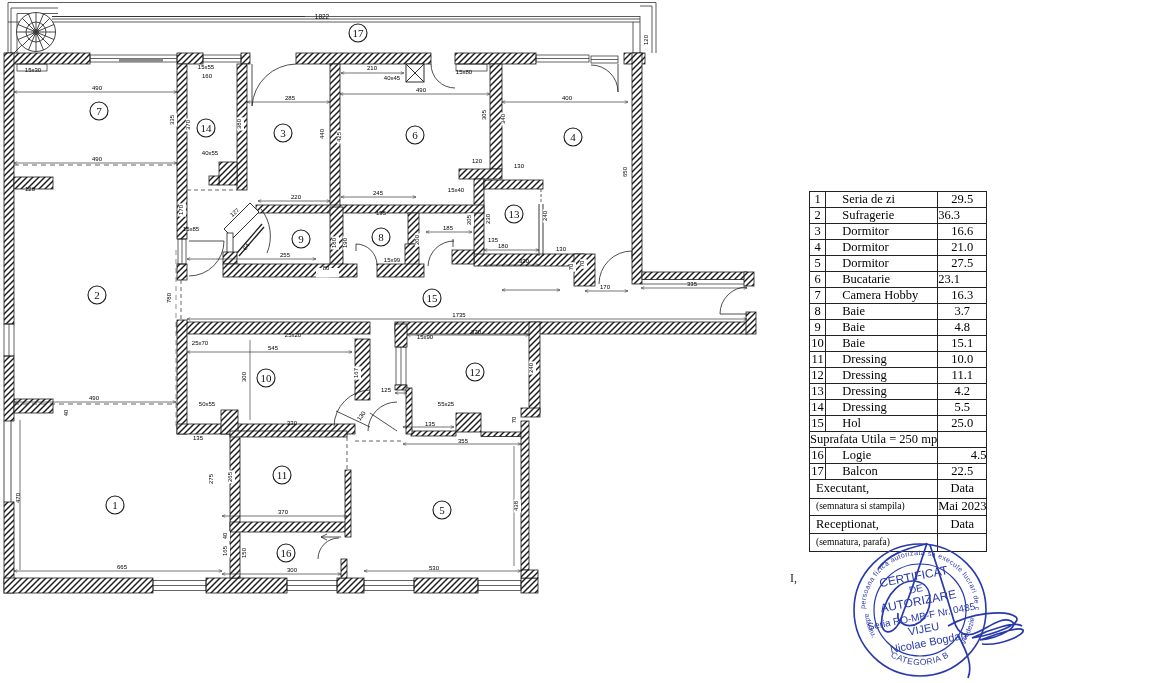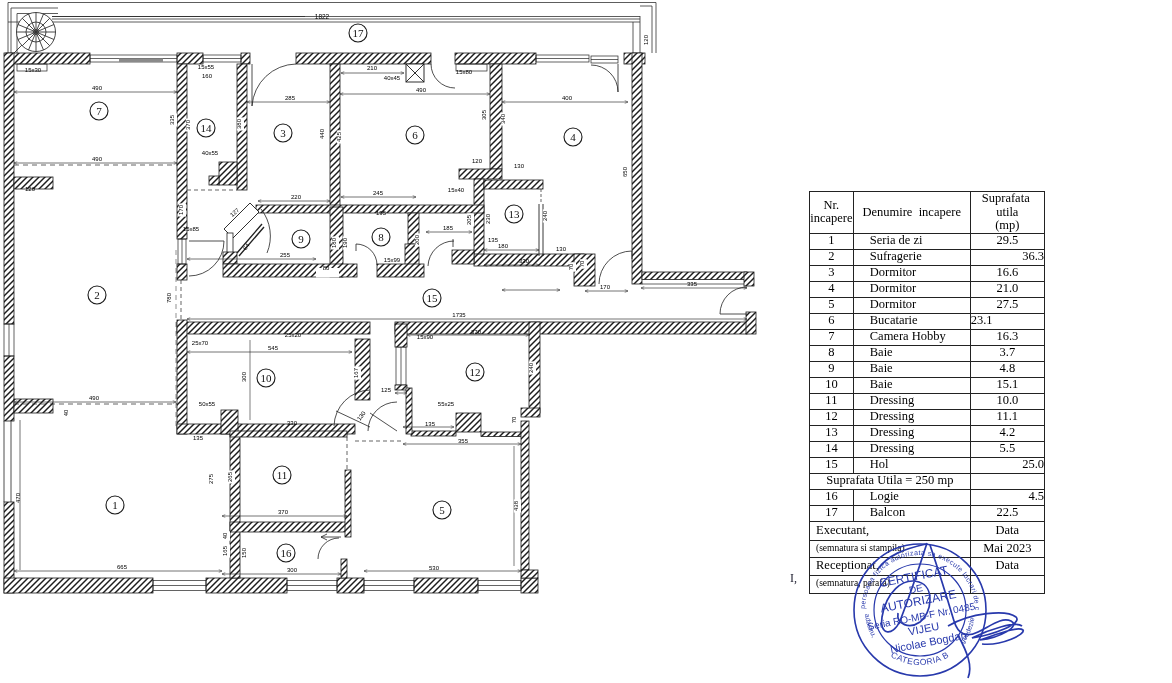--- a/index.html
+++ b/index.html
@@ -1,14 +1,14 @@
 <!DOCTYPE html>
 <html><head><meta charset="utf-8"><style>
 html,body{margin:0;padding:0;background:#fff;}
-#wrap{position:relative;width:1045px;height:683px;overflow:hidden;background:#fff;}
+#wrap{position:relative;width:1172px;height:683px;overflow:hidden;background:#fff;}
 #plan{position:absolute;left:0;top:0;}
 #tbl{position:absolute;left:809px;top:191px;}
 table{border-collapse:collapse;font-family:"Liberation Serif",serif;color:#000;}
 td{border:1px solid #222;padding:0;font-size:12.5px;height:15px;line-height:13.5px;}
 #stamp{position:absolute;left:830px;top:525px;}
 </style></head><body>
 <div id="wrap">
 <svg id="plan" width="800" height="683" xmlns="http://www.w3.org/2000/svg">
 <defs>
         <pattern id="hx" width="6" height="6" patternUnits="userSpaceOnUse">
@@ -627,33 +627,28 @@
 <g>
         <circle cx="286" cy="553" r="9" fill="none" stroke="#1a1a1a" stroke-width="1.1"></circle>
         <text x="286" y="556.6" font-family="&quot;Liberation Serif&quot;,serif" font-size="11" fill="#111" text-anchor="middle">16</text>
       </g>
 </svg>
 
 <div id="tbl">
       <table>
         <tbody>
           <tr>
-            <td style="width:43px;text-align:center;height:28px;line-height:13px">Nr.<br>incapere</td>
-            <td style="width:143px;text-align:center">Denumire&nbsp; incapere</td>
-            <td style="width:86px;text-align:center">Suprafata&nbsp; utila<br>(mp)</td>
-          </tr>
-          <tr>
             <td style="text-align:center">1</td>
             <td style="padding-left:16px">Seria de zi</td>
             <td style="text-align:center">29.5</td>
           </tr>
           <tr>
             <td style="text-align:center">2</td>
             <td style="padding-left:16px">Sufragerie</td>
-            <td style="text-align:right">36.3</td>
+            <td style="text-align:left">36.3</td>
           </tr>
           <tr>
             <td style="text-align:center">3</td>
             <td style="padding-left:16px">Dormitor</td>
             <td style="text-align:center">16.6</td>
           </tr>
           <tr>
             <td style="text-align:center">4</td>
             <td style="padding-left:16px">Dormitor</td>
             <td style="text-align:center">21.0</td>
@@ -704,21 +699,21 @@
             <td style="text-align:center">4.2</td>
           </tr>
           <tr>
             <td style="text-align:center">14</td>
             <td style="padding-left:16px">Dressing</td>
             <td style="text-align:center">5.5</td>
           </tr>
           <tr>
             <td style="text-align:center">15</td>
             <td style="padding-left:16px">Hol</td>
-            <td style="text-align:right">25.0</td>
+            <td style="text-align:center">25.0</td>
           </tr>
           <tr>
             <td colspan="2" style="text-align:center">Suprafata Utila = 250 mp</td>
             <td></td>
           </tr>
           <tr>
             <td style="text-align:center">16</td>
             <td style="padding-left:16px">Logie</td>
             <td style="text-align:right">4.5</td>
           </tr>

